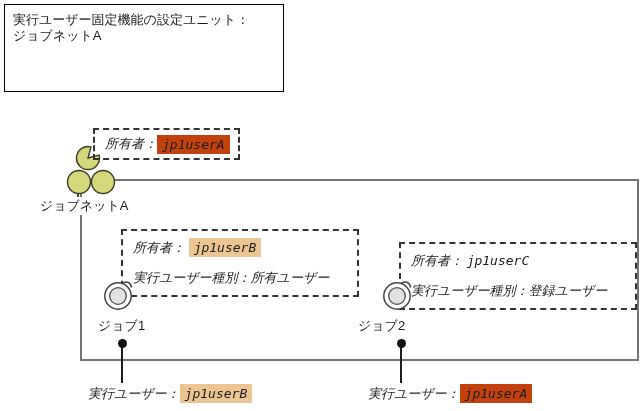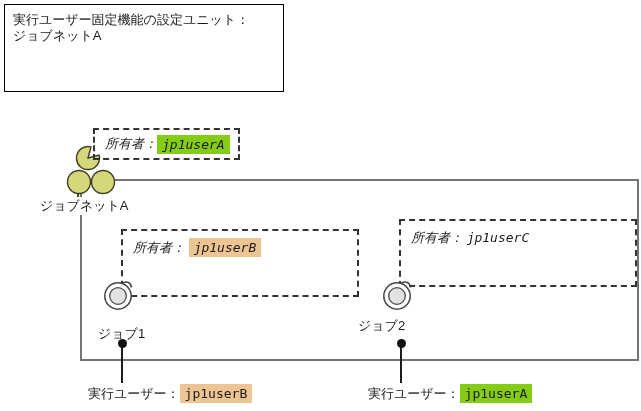--- a/index.html
+++ b/index.html
@@ -32,42 +32,42 @@
 
   
   .callout{
     position:absolute;border:2px dashed #333;background:transparent;font-style:italic;
   }
   .callout-a{left:93px;top:128px;width:133px;height:28px;
     display:flex;align-items:center;padding-left:10px;}
   .job-box{width:224px;height:62px;display:flex;flex-direction:column;padding:2px 0 0 10px;}
   .job-box .row{line-height:30px;white-space:nowrap;}
   .job-box.b1{left:121px;top:229px;}
-  .job-box.b2{left:399px;top:219px;}
+  .job-box.b2{left:399px;top:242px;}
 
   
   .hl{display:inline-block;padding:1px 5px;line-height:17px;}
   .hl-dark{background:#edc593;}
-  .hl-light{background:#84cc16;}
+  .hl-light{background:#c2410c;}
 
   
   .jobnet-icon{position:absolute;left:66px;top:145px;}
   .dash-leader{position:absolute;left:77px;top:192px;height:7px;width:0;border-left:2px dashed #444;}
   .job-icon{position:absolute;}
   .job-icon.i1{left:103px;top:280px;}
   .job-icon.i2{left:382px;top:280px;}
 
   
   .unit-label{position:absolute;background:#fff;white-space:nowrap;padding:0 2px;}
   .jobnet-label{left:38px;top:197px;}
-  .job1-label{left:96px;top:317px;margin-top:8px;}
+  .job1-label{left:96px;top:317px;}
   .job2-label{left:356px;top:317px;}
 
   
-  .exec-label{position:absolute;white-space:nowrap;display:flex;align-items:center;}
+  .exec-label{position:absolute;white-space:nowrap;display:flex;align-items:center;font-style:italic;}
   .exec-label.e1{left:88px;top:384px;}
   .exec-label.e2{left:368px;top:384px;}
 </style>
 </head>
 <body>
 
 <div class="canvas">
 
   <div class="info-box">
     <div>実行ユーザー固定機能の設定ユニット：</div>
@@ -93,27 +93,29 @@
     <span class="hl hl-light mono">jp1userA</span>
   </div>
 
   <div class="unit-label jobnet-label">ジョブネットA</div>
 
   <div class="callout job-box b1">
     <div class="row">
       <span>所有者：</span>
       <span class="hl hl-dark mono">jp1userB</span>
     </div>
+    <div class="row">実行ユーザー種別：所有ユーザー</div>
   </div>
 
   <div class="callout job-box b2">
     <div class="row">
       <span>所有者：</span>
       <span class="mono">jp1userC</span>
     </div>
+    <div class="row">実行ユーザー種別：登録ユーザー</div>
   </div>
 
   <svg class="job-icon i1" width="34" height="34" viewBox="0 0 34 34">
     <circle cx="15" cy="16" r="13.2" fill="#ffffff" stroke="#444" stroke-width="1.5"></circle>
     <circle cx="15" cy="16" r="8.3" fill="#e2e2e2" stroke="#4a4a4a" stroke-width="1.3"></circle>
     <path d="M19,3.4 Q27,-0.5 28.6,7.5" fill="none" stroke="#444" stroke-width="1.5"></path>
   </svg>
   <svg class="job-icon i2" width="34" height="34" viewBox="0 0 34 34">
     <circle cx="15" cy="16" r="13.2" fill="#ffffff" stroke="#444" stroke-width="1.5"></circle>
     <circle cx="15" cy="16" r="8.3" fill="#e2e2e2" stroke="#4a4a4a" stroke-width="1.3"></circle>

